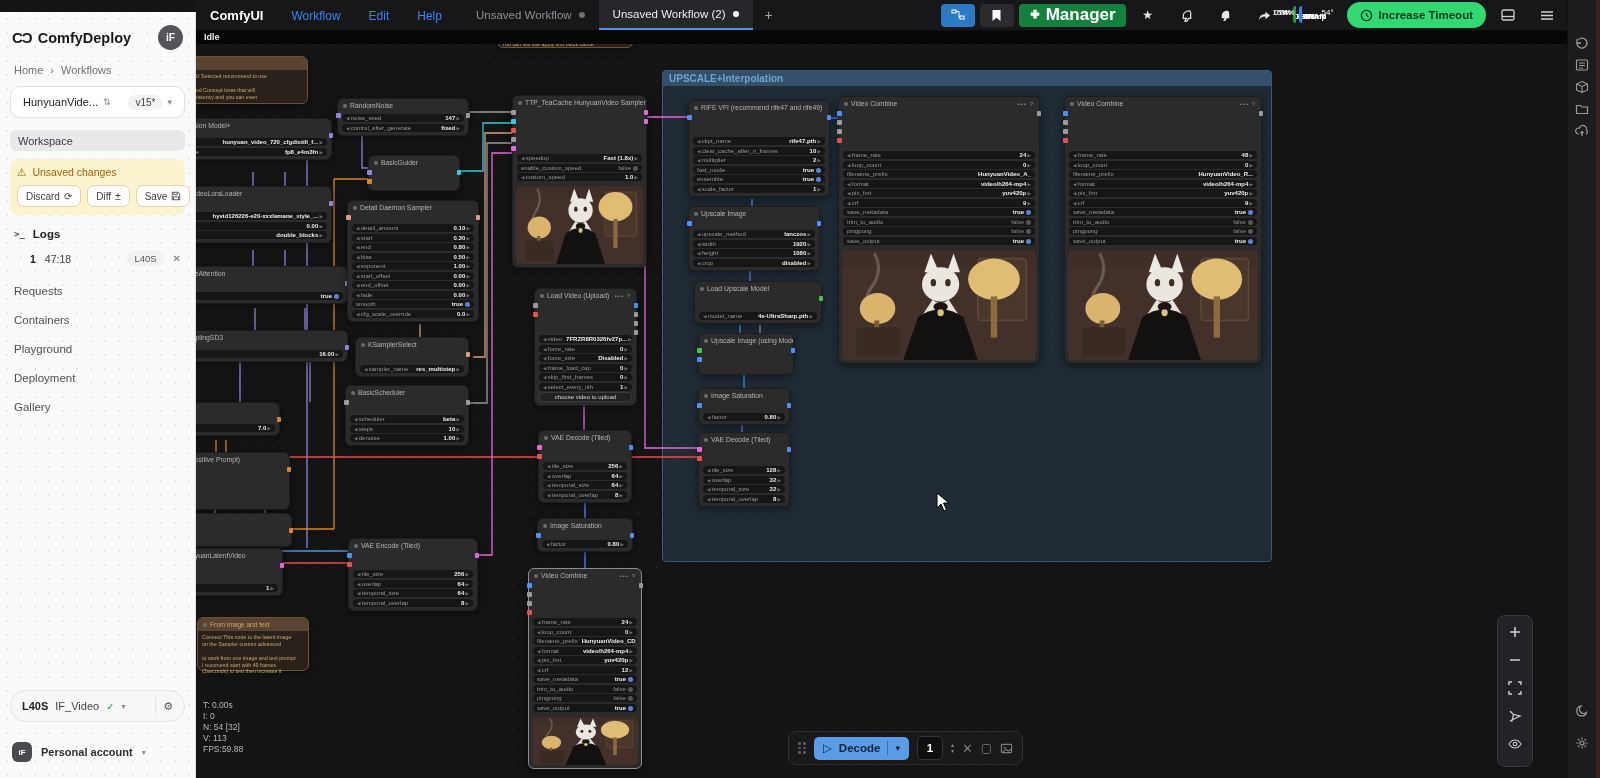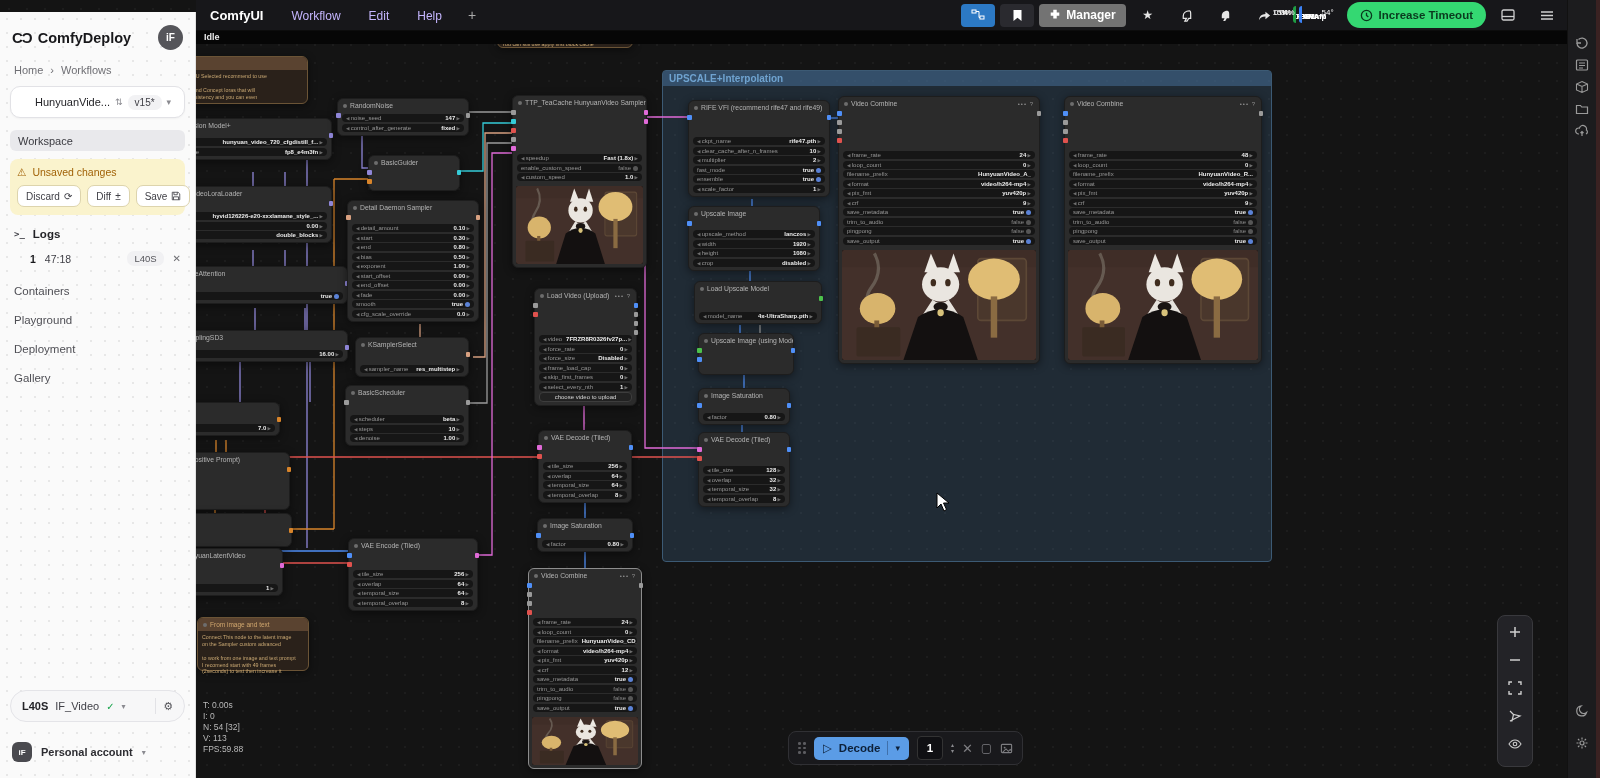--- a/index.html
+++ b/index.html
@@ -36,34 +36,34 @@
   .pin{position:absolute;width:4.5px;height:4.5px;border-radius:1px;z-index:4;}
   .node.note{background:#2a211a;border:1px solid #6b5436;}
   .node.note .tt{background:#5a4330;color:#d0a76e;border-radius:5px 5px 0 0;font-size:6.5px;}
   .node.note .nbody{padding:3px 4px;font-size:5.3px;line-height:1.3;color:#c9a873;white-space:pre-line;overflow:hidden;}
   #stats{position:absolute;z-index:4;color:#b9b9b9;font-size:8.5px;line-height:11px;}
   #cursor{position:absolute;z-index:30;}
 
   
   #topbar{position:absolute;left:196px;top:0;width:1376px;height:30px;background:#17171a;
     border-bottom:1px solid #0c0c0c;display:flex;align-items:center;z-index:8;}
-  .menu{color:#c4b5fd;font-size:12px;margin:0 14px;}
+  .menu{color:#3b82f6;font-size:12px;margin:0 14px;}
   .menu.logo{font-weight:bold;color:#fff;font-size:13px;margin-left:14px;}
   #tabs{display:flex;align-items:stretch;height:30px;margin-left:6px;}
   .tab{display:flex;align-items:center;gap:7px;padding:0 14px;font-size:11.5px;color:#8f8f94;position:relative;}
   .tab .tdot{width:6px;height:6px;border-radius:50%;background:#6e6e73;}
   .tab.active{background:#26262b;color:#ececec;border-bottom:2px solid #4f93e8;}
   .tab.active .tdot{background:#fff;}
   .addtab{color:#aaa;font-size:14px;padding:0 12px;display:flex;align-items:center;}
   #tright{margin-left:auto;display:flex;align-items:center;gap:5px;padding-right:8px;}
   .tbtn{height:23px;min-width:26px;border-radius:4px;background:#2a2a2f;display:flex;align-items:center;
     justify-content:center;color:#e6e6e6;font-size:12px;padding:0 4px;}
   .tbtn.blue{background:#2c79c4;}
   .tbtn.flat{background:transparent;}
-  #managerbtn{background:#737373;color:#fff;font-size:12px;gap:5px;padding:0 10px;font-weight:bold;}
+  #managerbtn{background:#15803d;color:#fff;font-size:17px;gap:5px;padding:0 10px;font-weight:bold;}
   .meter{height:25px;background:#232327;border-radius:3px;position:relative;color:#fff;margin-left:3px;}
   .meter .ml{position:absolute;left:4px;bottom:2px;font-size:8px;font-weight:bold;}
   .meter .mv{position:absolute;right:4px;top:2px;font-size:8px;}
   .meter .bar{position:absolute;left:0;top:0;bottom:0;width:3px;border-radius:3px 0 0 3px;}
   .meter.temp{background:#7d6c12;}
   #timeoutbtn{height:26px;border-radius:13px;background:#34d872;color:#0a3a1e;font-weight:bold;
     font-size:11.5px;display:flex;align-items:center;gap:6px;padding:0 13px;margin-left:10px;}
   #idle{position:absolute;left:196px;top:30px;width:1376px;height:14px;background:#060606;z-index:7;
     color:#e8e8e8;font-size:9px;font-weight:bold;line-height:14px;padding-left:8px;box-sizing:border-box;}
 
@@ -96,21 +96,21 @@
   #sidebar{position:absolute;left:0;top:12px;width:196px;height:778px;background:#fafafa;z-index:20;
     border-right:1px solid #e2e2e2;box-sizing:border-box;
     background-image:radial-gradient(#e7e7e7 1px,transparent 1px);background-size:14px 14px;}
   #sb-head{display:flex;align-items:center;padding:13px 12px 0;}
   #logo{font-weight:900;font-size:15px;color:#18181b;letter-spacing:-1px;margin-right:6px;}
   #brand{font-weight:bold;font-size:14.5px;color:#18181b;}
   #avatar{margin-left:auto;width:25px;height:25px;border-radius:50%;background:#55555a;color:#fff;
     font-size:10px;font-weight:bold;display:flex;align-items:center;justify-content:center;}
   #crumbs{display:flex;align-items:center;gap:7px;color:#6f6f74;font-size:11px;padding:14px 14px 0;}
   #wfpill{margin:10px 10px 0;height:30px;border:1px solid #e2e2e6;background:#fff;border-radius:10px;
-    display:flex;align-items:center;padding:0 24px;gap:5px;box-shadow:0 1px 2px rgba(0,0,0,.04);}
+    display:flex;align-items:center;padding:0 12px;gap:5px;box-shadow:0 1px 2px rgba(0,0,0,.04);}
   #wfname{font-size:11px;color:#232327;}
   #wfsort{color:#8a8a90;font-size:9px;}
   #wfver{margin-left:auto;background:#f2f2f4;border-radius:7px;font-size:10px;color:#3f3f46;padding:2px 7px;}
   #wfchev{color:#8a8a90;font-size:9px;}
   #workspace{margin:12px 10px 0;height:21px;background:#e9e9ec;border-radius:6px;display:flex;
     align-items:center;font-size:11px;color:#3a3a40;padding:0 8px;}
   #unsaved{margin:8px 10px 0;background:#faf3cd;border-radius:8px;padding:7px 7px 8px;}
   #unsaved .uhead{display:flex;align-items:center;gap:6px;color:#a16207;font-size:10.5px;}
   #unsaved .ubtns{display:flex;gap:6px;margin-top:7px;align-items:center;}
   .ubtn{height:20px;background:#fff;border:1px solid #ddd4ad;border-radius:7px;font-size:10px;color:#3f3f46;
@@ -975,20 +975,30 @@
         <div>V: 113</div>
         <div>FPS:59.88</div>
       </div>
   <svg id="cursor" width="14" height="20" viewBox="0 0 14 20" style="left: 936px; top: 492px;">
     <polygon points="1,1 1,16 5,12 8,19 10.5,17.5 7.5,11 13,11" fill="#fff" stroke="#000" stroke-width="1"></polygon>
   </svg>
 </div>
 
 <div id="topbar">
   <span id="menus"><span class="menu logo">ComfyUI</span><span class="menu">Workflow</span><span class="menu">Edit</span><span class="menu">Help</span></span>
+  <span id="tabs">
+        <span class="tab">
+          <span>Unsaved Workflow</span>
+          <span class="tdot"></span>
+        </span>
+        <span class="tab active">
+          <span>Unsaved Workflow (2)</span>
+          <span class="tdot"></span>
+        </span>
+      </span>
   <span class="addtab">+</span>
   <span id="tright">
     <span class="tbtn blue">
       <svg width="14" height="14" viewBox="0 0 14 14">
         <rect x="1" y="2" width="4" height="3" fill="none" stroke="#fff"></rect>
             <rect x="9" y="8" width="4" height="3" fill="none" stroke="#fff"></rect>
         <path d="M5 3.5 H8 V9.5 H9" fill="none" stroke="#fff"></path>
           </svg>
     </span>
     <span class="tbtn">
@@ -1190,20 +1200,21 @@
     <span class="term">&gt;_</span>
     <span>Logs</span>
   </div>
   <div class="logrow">
     <span class="lx">1</span>
     <span>47:18</span>
     <span class="logbadge">L40S</span>
     <span class="logclose">✕</span>
   </div>
   <div id="nav">
+        <div class="navitem">Requests</div>
         <div class="navitem">Containers</div>
         <div class="navitem">Playground</div>
         <div class="navitem">Deployment</div>
         <div class="navitem">Gallery</div>
       </div>
   <div id="machine">
     <span class="mg">L40S</span>
     <span class="mn">IF_Video</span>
     <span class="ck">✓</span>
     <span class="mc">▾</span>

